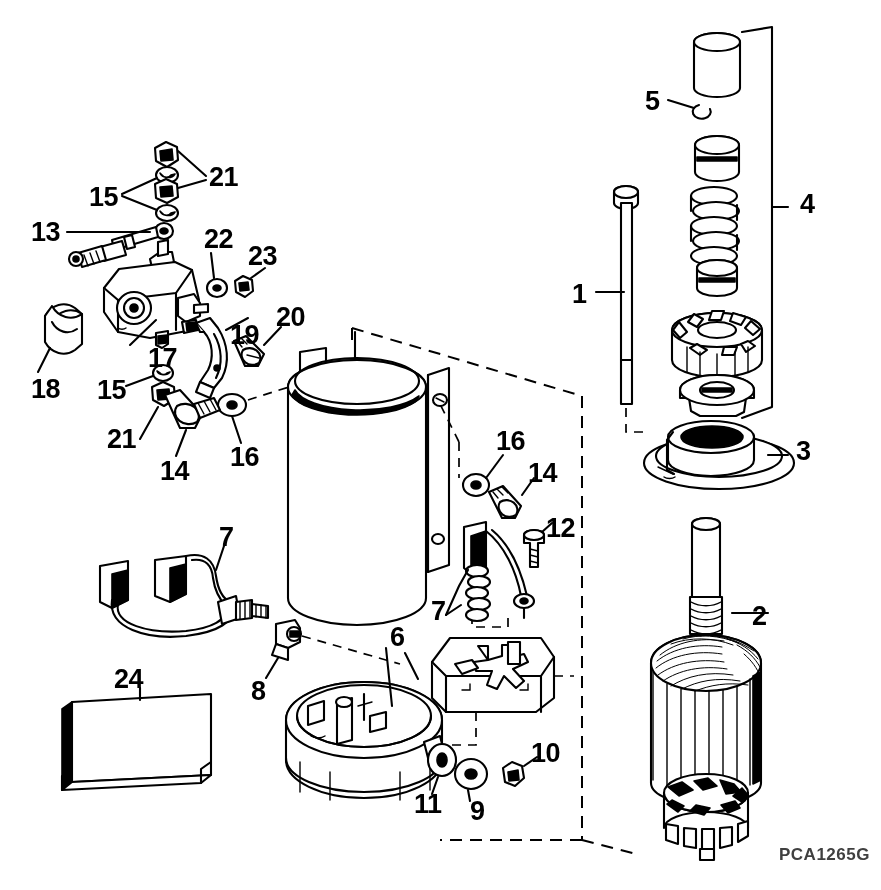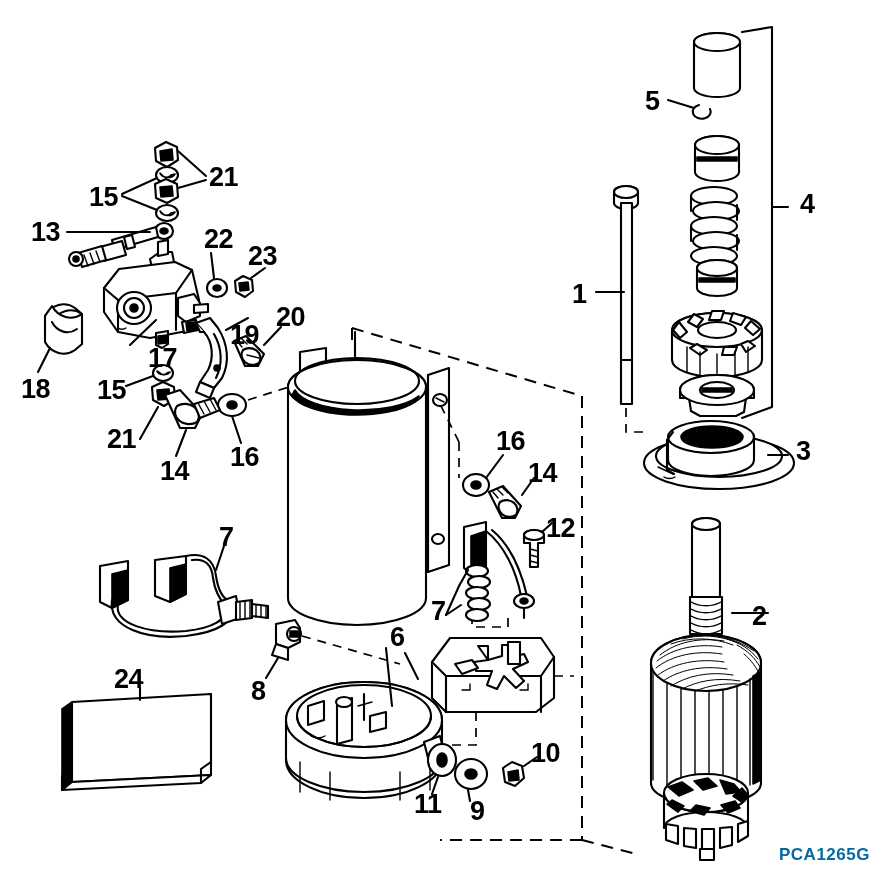--- a/index.html
+++ b/index.html
@@ -42,21 +42,21 @@
     text-align: center;
     line-height: 1.18;
     white-space: pre;
   }
   .sheetcode {
     position: absolute;
     font-family: "Liberation Sans", sans-serif;
     font-weight: bold;
     font-size: 17px;
     letter-spacing: 0.5px;
-    color: #0369a1;
+    color: #404040;
   }
 </style>
 </head>
 <body>
 
 <div id="page">
 
   <svg id="art" viewBox="0 0 881 890" xmlns="http://www.w3.org/2000/svg">
     <defs>
       <style>
@@ -524,21 +524,21 @@
   <div class="callout" style="left:414px;  top:791px;">11</div>
   <div class="callout" style="left:546px;  top:515px;text-align:center;">12</div>
   <div class="callout" style="left:31px;   top:219px;">13</div>
   <div class="callout" style="left:160px;  top:458px;">14</div>
   <div class="callout" style="left:528px;  top:460px;">14</div>
   <div class="callout" style="left:89px;   top:184px;">15</div>
   <div class="callout" style="left:97px;   top:377px;">15</div>
   <div class="callout" style="left:230px;  top:444px;">16</div>
   <div class="callout" style="left:496px;  top:428px;">16</div>
   <div class="callout" style="left:100px;  top:345px;margin-left:48px;">17</div>
-  <div class="callout" style="left:21px;   top:376px;text-align:center;">18</div>
+  <div class="callout" style="left:31px;   top:376px;text-align:center;">18</div>
   <div class="callout" style="left:230px;  top:300px;margin-top:22px;">19</div>
   <div class="callout" style="left:276px;  top:304px;">20</div>
   <div class="callout" style="left:209px;  top:164px;">21</div>
   <div class="callout" style="left:107px;  top:426px;">21</div>
   <div class="callout" style="left:204px;  top:226px;text-align:center;">22</div>
   <div class="callout" style="left:248px;  top:243px;text-align:right;">23</div>
   <div class="callout" style="left:114px;  top:666px;text-align:center;">24</div>
 
   <div class="boxlabel" style="left:72px; top:706px; width:139px;">
   </div>

